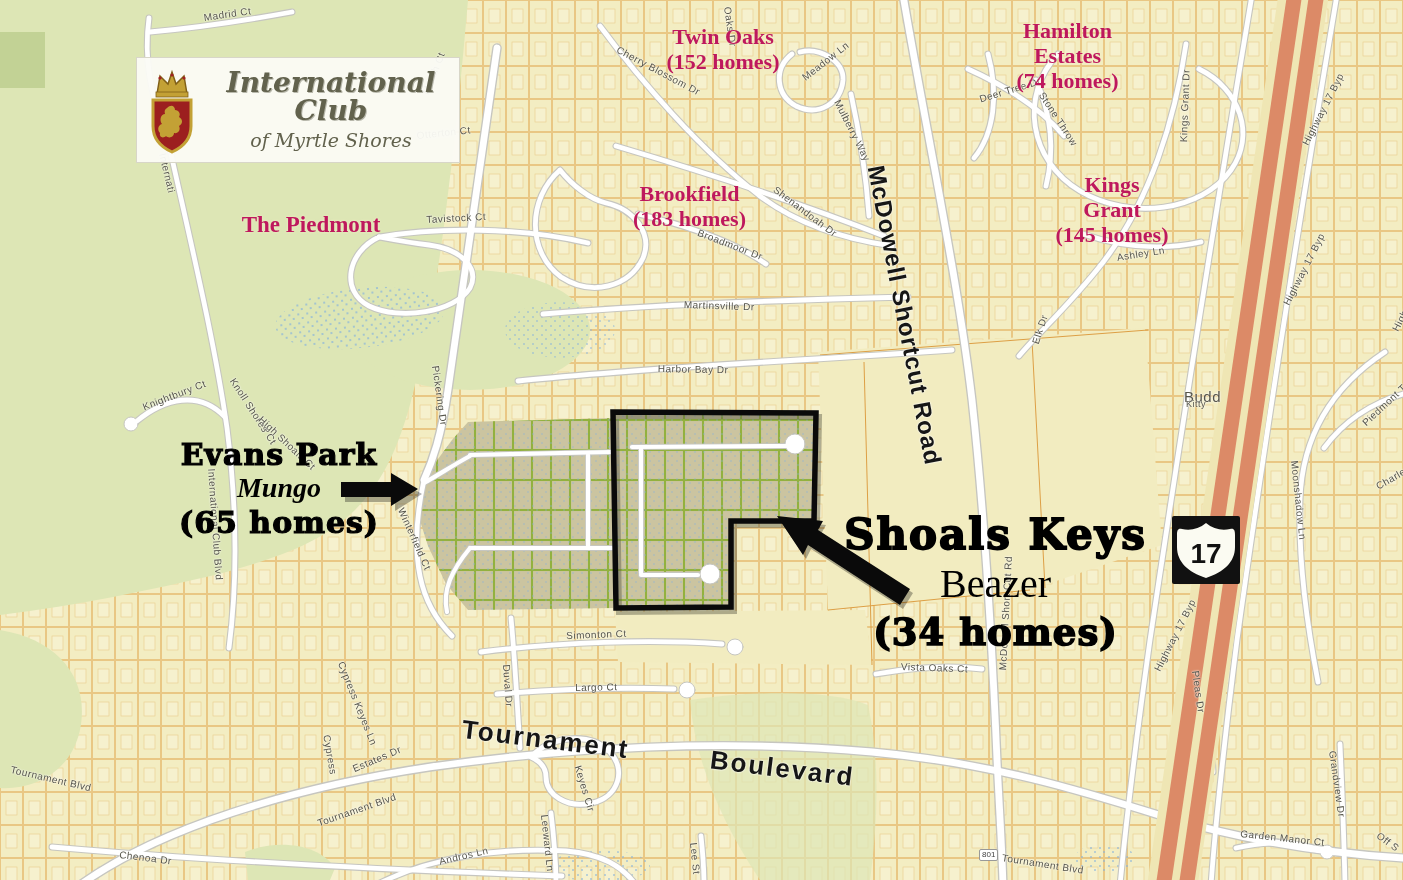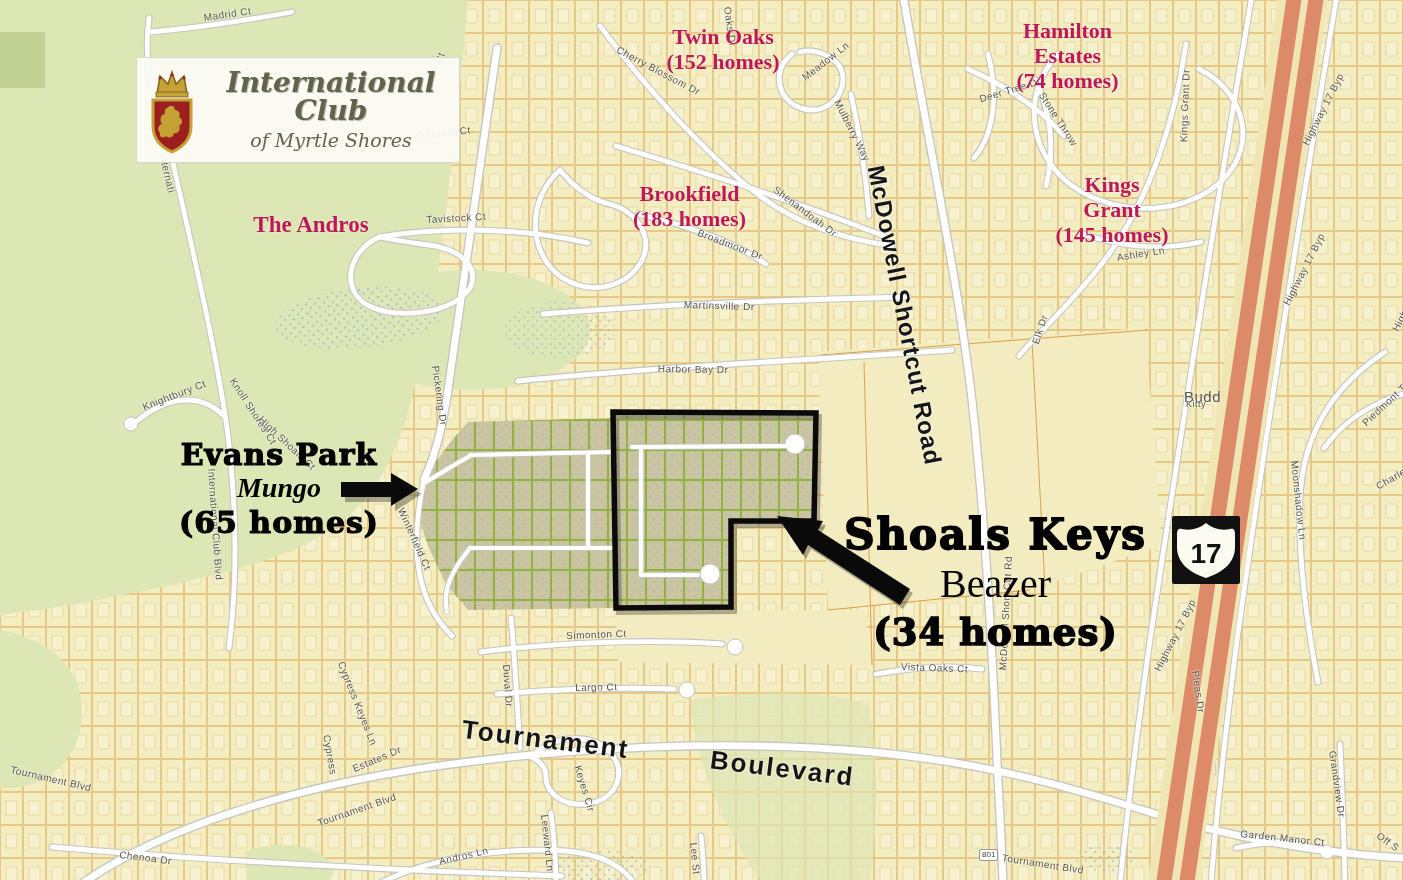--- a/index.html
+++ b/index.html
@@ -251,21 +251,21 @@
   <div class="nb" style="left:582px;top:181px;width:215px;">
     <div class="nm">Brookfield</div>
     <div class="hm">(183 homes)</div>
   </div>
   <div class="nb" style="left:1022px;top:172px;width:180px;">
     <div class="nm">Kings
 Grant</div>
     <div class="hm">(145 homes)</div>
   </div>
   <div class="nb nb-enclave" style="left:222px;top:212px;width:178px;">
-    <div class="nm">The Andros</div>
+    <div class="nm">The Piedmont</div>
   </div>
 
   <div class="promo promo-evans" style="left:170px;top:438px;width:218px;">
     <div class="nm fat">Evans Park</div>
     <div class="bl">Mungo</div>
     <div class="hm fat">(65 homes)</div>
   </div>
 
   <div class="promo promo-inlet" style="left:838px;top:512px;width:315px;">
     <div class="nm fat">Shoals Keys</div>

